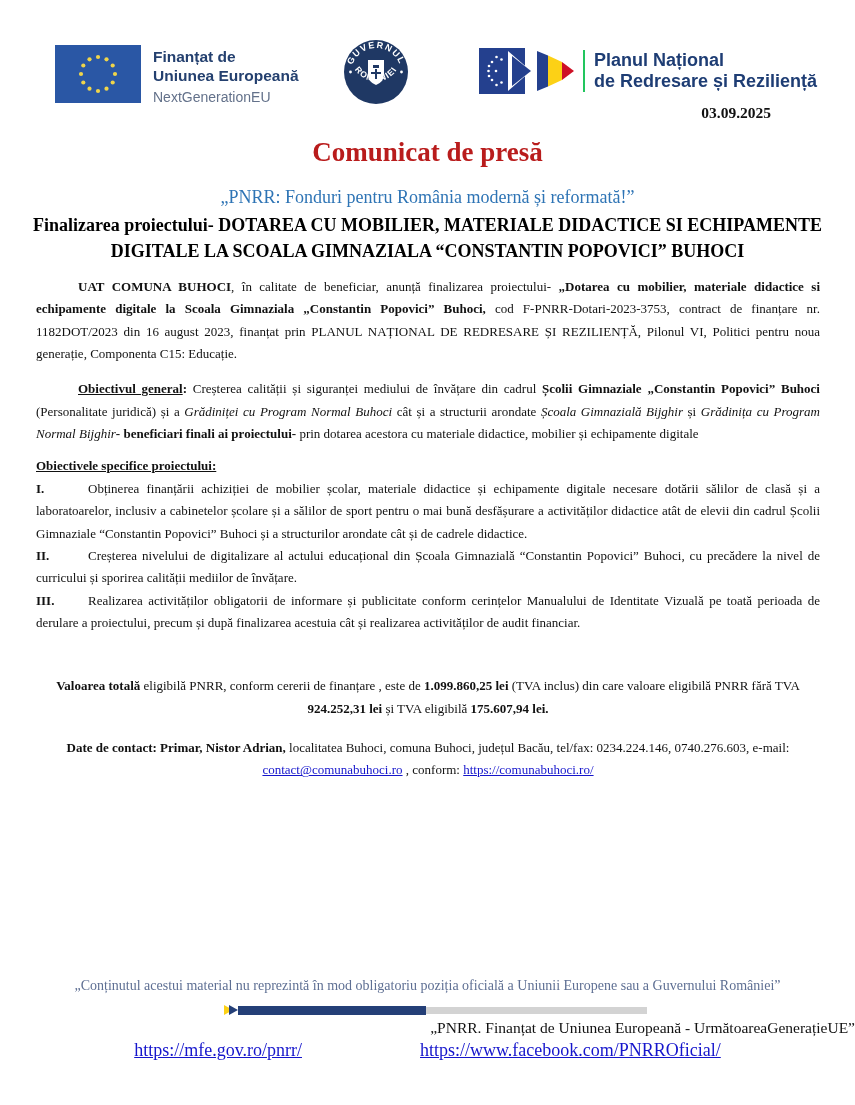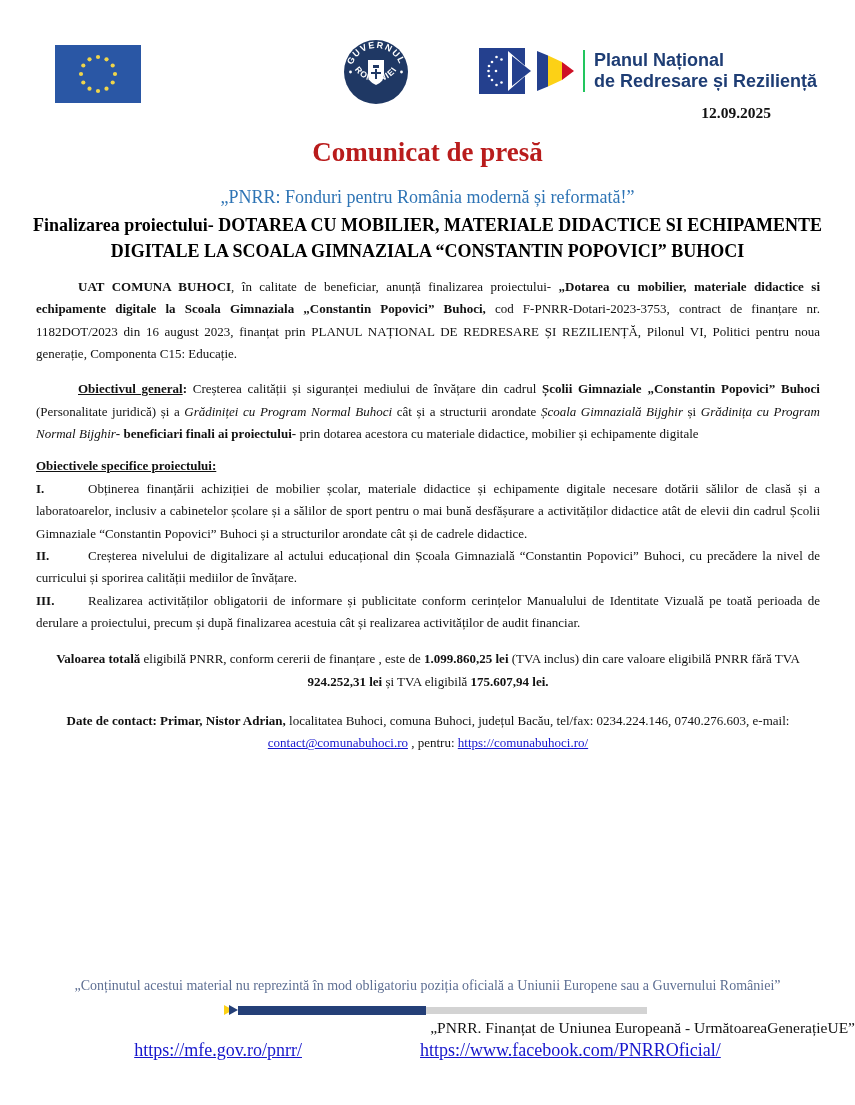--- a/index.html
+++ b/index.html
@@ -33,21 +33,21 @@
     margin:5px auto 0;max-width:795px;
   }
   
   .content{position:absolute;left:36px;right:35px;top:276px;font-size:13px;line-height:1.72;}
   .para{text-align:justify;margin:0;}
   .indent{text-indent:42px;}
   .p1{margin-bottom:13px;}
   .p2{margin-bottom:9px;}
   .spec-head{font-weight:bold;text-decoration:underline;margin:0 0 1px 0;}
   .period{margin-top:27px;margin-left:40px;}
-  .value{margin-top:14px;text-align:center;padding:0 14px;}
+  .value{margin-top:41px;text-align:center;padding:0 14px;}
   .contact{margin-top:17px;text-align:center;}
   .b{font-weight:bold;}
   .i{font-style:italic;}
   .u{text-decoration:underline;}
   .link{color:#1515cc;text-decoration:underline;cursor:pointer;}
   .num{display:inline-block;width:52px;font-weight:bold;text-indent:0;}
   
   .disclaimer{
     position:absolute;left:0;top:978px;width:100%;text-align:center;
     color:#5e6f93;font-size:14px;
@@ -80,20 +80,25 @@
           <circle cx="57.7" cy="37.5" r="2.1"></circle>
             <circle cx="51.5" cy="43.7" r="2.1"></circle>
           <circle cx="43" cy="46" r="2.1"></circle>
             <circle cx="34.5" cy="43.7" r="2.1"></circle>
           <circle cx="28.3" cy="37.5" r="2.1"></circle>
             <circle cx="26" cy="29" r="2.1"></circle>
           <circle cx="28.3" cy="20.5" r="2.1"></circle>
             <circle cx="34.5" cy="14.3" r="2.1"></circle>
         </g>
       </svg>
+      <div class="eu-text">
+        <div class="l1">Finanțat de</div>
+        <div class="l2">Uniunea Europeană</div>
+        <div class="l3">NextGenerationEU</div>
+      </div>
     </div>
 
     <svg class="gov-seal" viewBox="0 0 68 68">
       <circle cx="34" cy="34" r="32" fill="#1f3864"></circle>
       <defs>
         <path id="arcTop" d="M 10 42 A 25 25 0 1 1 58 42"></path>
         <path id="arcBot" d="M 12 30 A 25 25 0 0 0 56 30"></path>
       </defs>
       <text fill="#ffffff" font-size="9" font-family="Liberation Sans, sans-serif" font-weight="bold" letter-spacing="1.5">
         <textPath href="#arcTop" startOffset="50%" text-anchor="middle">GUVERNUL</textPath>
@@ -127,38 +132,38 @@
         <polygon points="58,6 58,46 69,41.5 69,10.5" fill="#24408e"></polygon>
         <polygon points="69,10.5 69,41.5 83,35 83,17" fill="#fcd116"></polygon>
         <polygon points="83,17 83,35 95,26" fill="#ce1126"></polygon>
       </svg>
       <div class="pnrr-text">
         <div>Planul Național</div>
         <div>de Redresare și Reziliență</div>
       </div>
     </div>
 
-    <div class="doc-date">12.09.2025</div>
+    <div class="doc-date">03.09.2025</div>
   </div>
 
   <div class="title-block">
     <h1 class="main-title">Comunicat de presă</h1>
     <div class="motto">„PNRR: Fonduri pentru România modernă și reformată!”</div>
     <div class="project-title">Finalizarea proiectului- DOTAREA CU MOBILIER, MATERIALE DIDACTICE SI ECHIPAMENTE DIGITALE LA SCOALA GIMNAZIALA “CONSTANTIN POPOVICI” BUHOCI</div>
   </div>
 
   <div class="content">
     <p class="para indent p1"><span class="b">UAT COMUNA BUHOCI</span><span>, în calitate de beneficiar, anunță finalizarea proiectului- </span><span class="b">„Dotarea cu mobilier, materiale didactice si echipamente digitale la Scoala Gimnaziala „Constantin Popovici” Buhoci,</span><span> cod F-PNRR-Dotari-2023-3753, contract de finanțare nr. 1182DOT/2023 din 16 august 2023, finanțat prin PLANUL NAȚIONAL DE REDRESARE ȘI REZILIENȚĂ, Pilonul VI, Politici pentru noua generație, Componenta C15: Educație.</span></p>
     <p class="para indent p2"><span class="b u">Obiectivul general</span><span class="b">: </span><span>Creșterea calității și siguranței mediului de învățare din cadrul </span><span class="b">Școlii Gimnaziale „Constantin Popovici” Buhoci </span><span>(Personalitate juridică) și a </span><span class="i">Grădiniței cu Program Normal Buhoci</span><span> cât și a structurii arondate </span><span class="i">Școala Gimnazială Bijghir</span><span> și </span><span class="i">Grădinița cu Program Normal Bijghir</span><span class="b">- beneficiari finali ai proiectului-</span><span> prin dotarea acestora cu materiale didactice, mobilier și echipamente digitale</span></p>
     <p class="para spec-head">Obiectivele specifice proiectului:</p>
     <p class="para"><span class="b num">I.</span><span>Obținerea finanțării achiziției de mobilier școlar, materiale didactice și echipamente digitale necesare dotării sălilor de clasă și a laboratoarelor, inclusiv a cabinetelor școlare și a sălilor de sport pentru o mai bună desfășurare a activităților didactice atât de elevii din cadrul Școlii Gimnaziale “Constantin Popovici” Buhoci și a structurilor arondate cât și de cadrele didactice.</span></p>
     <p class="para"><span class="b num">II.</span><span>Creșterea nivelului de digitalizare al actului educațional din Școala Gimnazială “Constantin Popovici” Buhoci, cu precădere la nivel de curricului și sporirea calității mediilor de învățare.</span></p>
     <p class="para"><span class="b num">III.</span><span>Realizarea activităților obligatorii de informare și publicitate conform cerințelor Manualului de Identitate Vizuală pe toată perioada de derulare a proiectului, precum și după finalizarea acestuia cât și realizarea activităților de audit financiar.</span></p>
     <p class="para value"><span class="b">Valoarea totală</span><span> eligibilă PNRR, conform cererii de finanțare , este de </span><span class="b">1.099.860,25 lei</span><span> (TVA inclus) din care valoare eligibilă PNRR fără TVA  </span><span class="b">924.252,31 lei</span><span> și TVA eligibilă </span><span class="b">175.607,94 lei.</span></p>
-    <p class="para contact"><span class="b">Date de contact: Primar, Nistor Adrian,</span><span> localitatea Buhoci, comuna Buhoci, județul Bacău, tel/fax: 0234.224.146, 0740.276.603, e-mail: </span><a class="link" href="#">contact@comunabuhoci.ro</a><span> , pentru: </span><a class="link" href="#">https://comunabuhoci.ro/</a></p>
+    <p class="para contact"><span class="b">Date de contact: Primar, Nistor Adrian,</span><span> localitatea Buhoci, comuna Buhoci, județul Bacău, tel/fax: 0234.224.146, 0740.276.603, e-mail: </span><a class="link" href="#">contact@comunabuhoci.ro</a><span> , conform: </span><a class="link" href="#">https://comunabuhoci.ro/</a></p>
   </div>
 
   <div class="disclaimer">„Conținutul acestui material nu reprezintă în mod obligatoriu poziția oficială a Uniunii Europene sau a Guvernului României”</div>
 
   <div class="bar">
     <svg width="14" height="12" viewBox="0 0 14 12">
       <polygon points="0,1 9,6 0,11" fill="#fcd116"></polygon>
       <polygon points="5,1 14,6 5,11" fill="#243f77"></polygon>
     </svg>
     <div class="bar-navy"></div>

